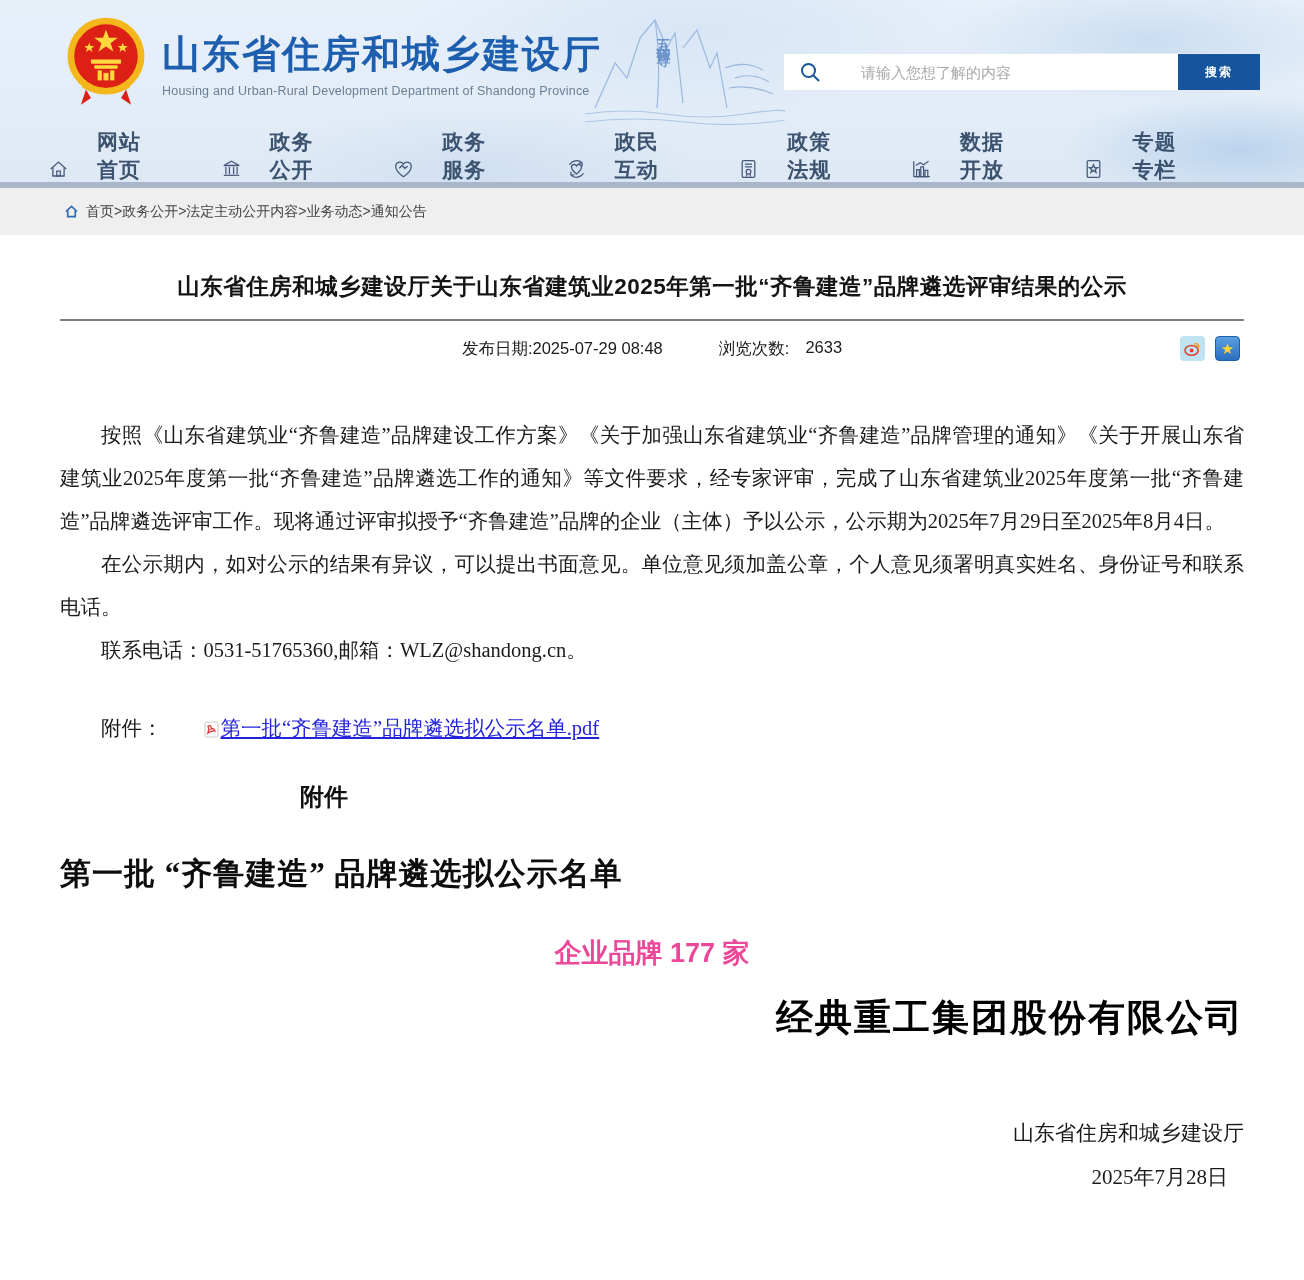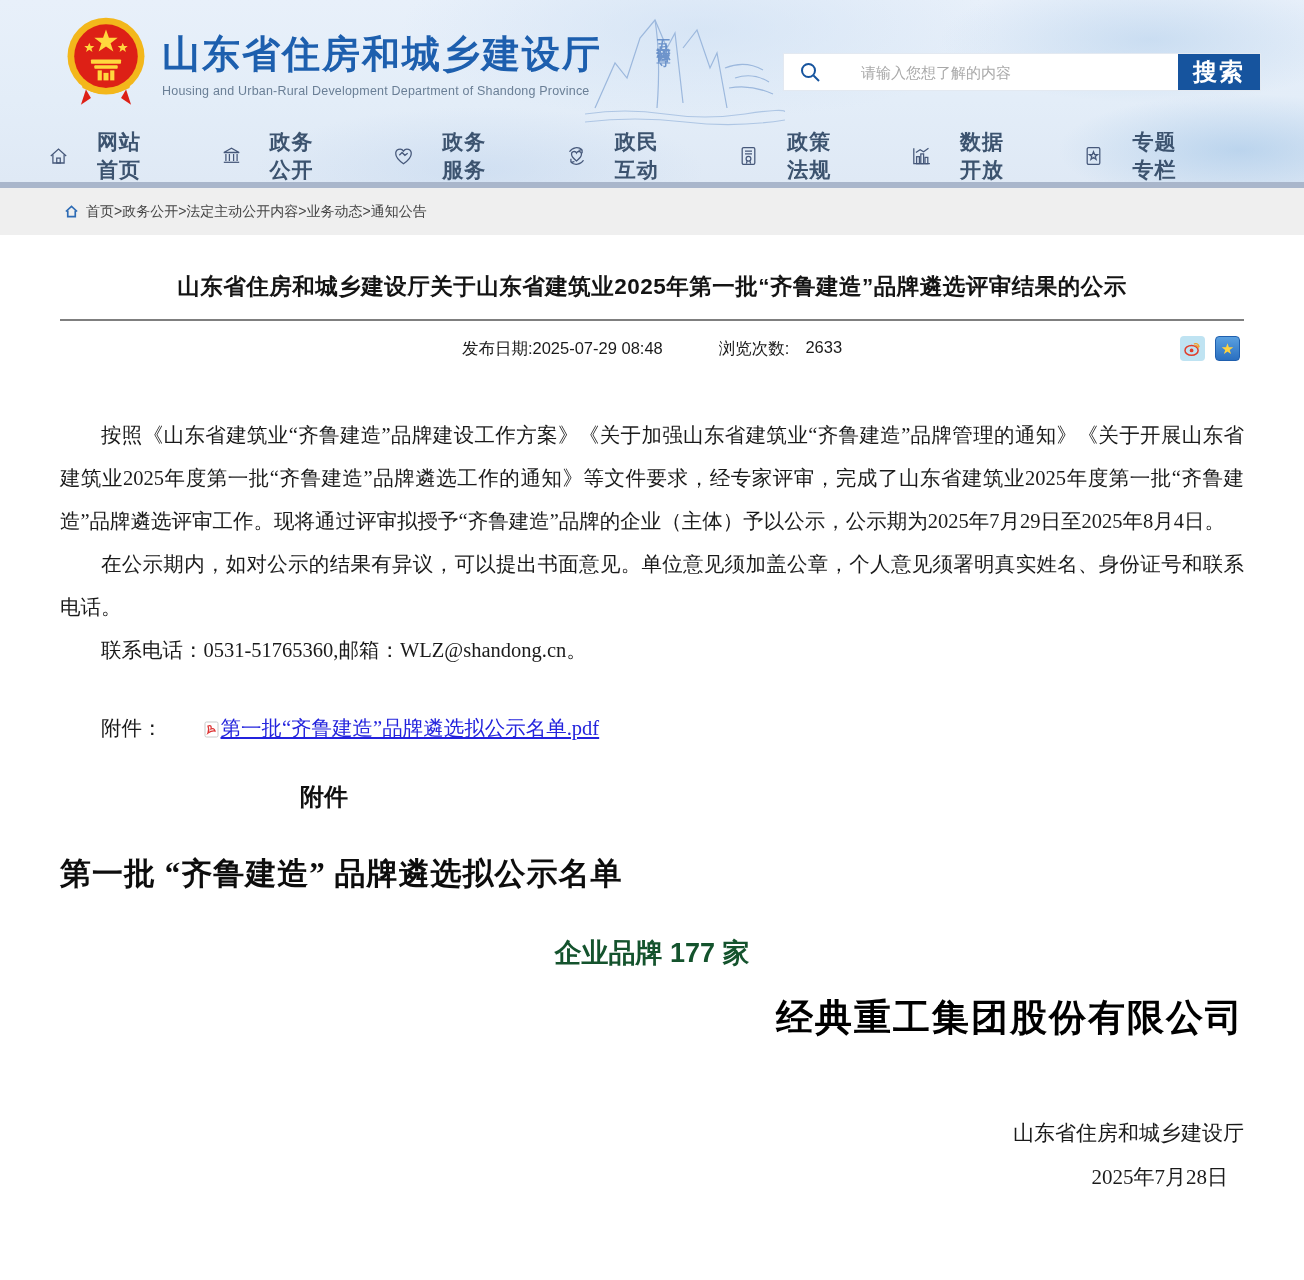--- a/index.html
+++ b/index.html
@@ -24,27 +24,27 @@
   .org-name-en { margin-top:8px; font-size:12.5px; color:#6a7f96; letter-spacing:.2px; }
   .decor-mountain { position:absolute; left:585px; top:8px; width:200px; height:120px; pointer-events:none; }
   .decor-text { position:absolute; left:654px; top:28px; writing-mode:vertical-rl;
     font-family:"Liberation Serif", serif; font-size:14px; color:#5b86c4; letter-spacing:4px; font-weight:bold; opacity:.85; }
 
   .search-box { position:absolute; left:783px; top:53px; width:478px; height:38px;
     display:flex; background:#fff; border:1px solid #e3e9f1;gap:25px; }
   .search-icon-wrap { width:52px; display:flex; align-items:center; justify-content:center; }
   .search-input { flex:1; border:none; outline:none; font-size:15px; color:#333; background:transparent; }
   .search-input::placeholder { color:#a9a9a9; }
-  .search-btn { width:82px; background:#16549e; color:#fff; font-size:24px; font-weight:bold;
+  .search-btn { width:82px; background:#16549e; color:#fff; font-size:12px; font-weight:bold;
     border:none; cursor:pointer; letter-spacing:2px; }
 
   
   .main-nav { position:absolute; left:0; top:130px; width:100%; height:52px;
     display:flex; align-items:center; padding:0 48px; }
-  .nav-item { display:flex; align-items:center; gap:28px; margin-right:62px; cursor:pointer; }
+  .nav-item { display:flex; align-items:flex-end; gap:28px; margin-right:62px; cursor:pointer; }
   .nav-item svg { width:30px; height:30px; }
   .nav-label { font-size:21px; font-weight:bold; color:#3c536f; letter-spacing:1px; }
 
   
   .breadcrumb-bar { height:47px; background:#efefef; display:flex; align-items:center; padding-left:64px; }
   .breadcrumb-home-icon { margin-right:7px; display:flex; }
   .breadcrumb-text { font-size:14px; color:#444; }
 
   
   .article { padding:36px 60px 0 60px; }
@@ -65,21 +65,21 @@
   .attachment-row { margin-top:42px; font-family:"Liberation Serif", serif; font-size:20.5px; color:#1a1a1a;
     text-indent:2em; display:block; }
   .pdf-icon { display:inline-block; vertical-align:-3px; margin-right:2px; }
   .attachment-link { color:#2323dd; text-decoration:underline; cursor:pointer; }
 
   
   .preview { margin-top:38px; }
   .preview-heading { padding-left:240px; font-size:24px; font-weight:bold; color:#111; }
   .preview-doc-title { margin-top:40px; text-align:left; font-family:"Liberation Serif", serif;
     font-size:31px; font-weight:bold; color:#0d0d0d; letter-spacing:1px; }
-  .preview-subtitle { margin-top:40px; text-align:center; font-size:27px; font-weight:bold; color:#14532d; }
+  .preview-subtitle { margin-top:40px; text-align:center; font-size:27px; font-weight:bold; color:#ec4899; }
   .preview-city { margin-top:44px; text-align:center; font-family:"Liberation Serif", serif;
     font-size:31px; font-weight:bold; color:#000; }
   .preview-company { margin-top:22px; text-align:right; font-family:Liberation Mono, monospace;
     font-size:37px; font-weight:700; color:#000; letter-spacing:2px; }
 
   .signature { margin-top:76px; text-align:right; font-family:"Liberation Serif", serif;
     font-size:21px; color:#1a1a1a; padding-right:0; }
   .signature-date { margin-top:16px; padding-right:16px; }
 </style>
 </head>

